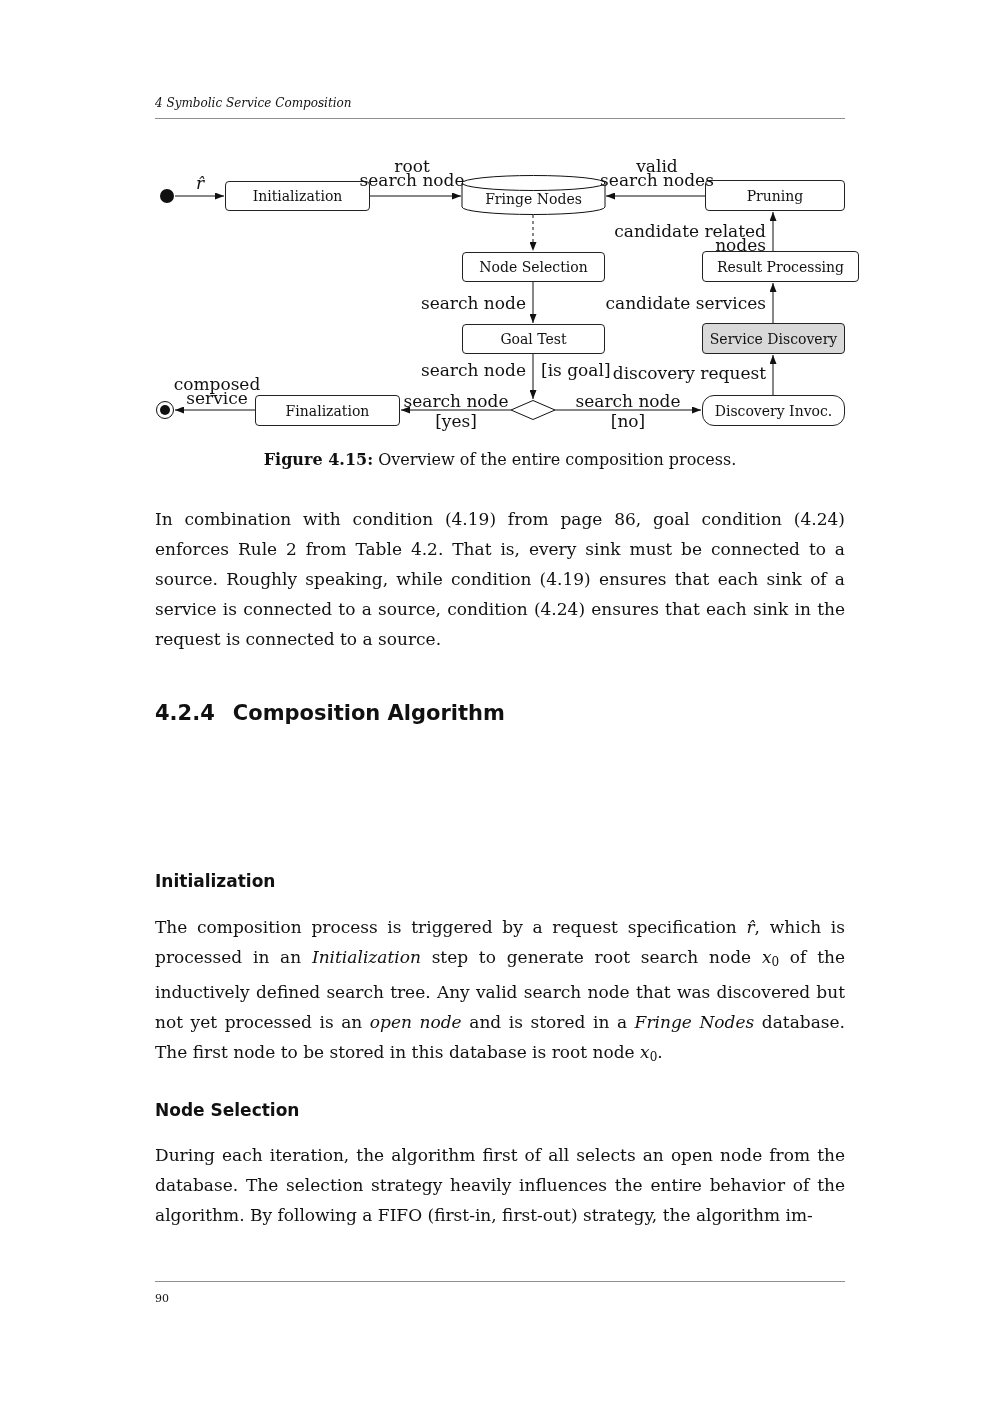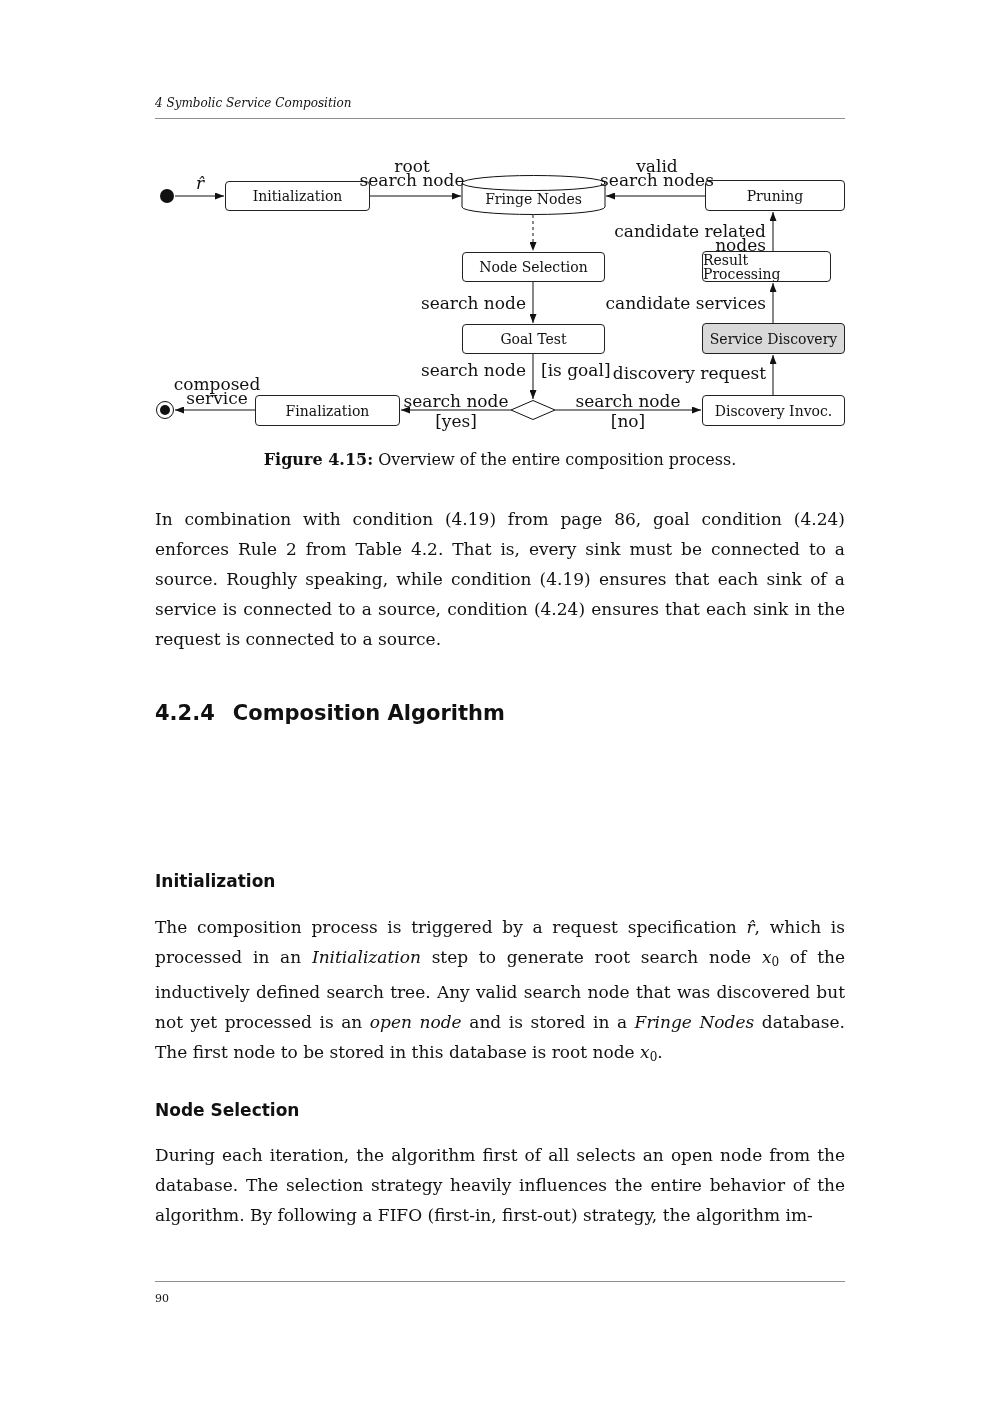--- a/index.html
+++ b/index.html
@@ -109,25 +109,25 @@
       <g>
         <circle cx="15" cy="252" r="8.5" fill="#fff" stroke="#111"></circle>
         <circle cx="15" cy="252" r="5" fill="#111"></circle>
       </g>
     </svg>
 
     <div class="dbox" style="left:75px;top:23px;width:145px;height:30px;">Initialization</div>
     <div class="cyl-label" style="left:312px;top:30px;width:143px;height:22px;">Fringe Nodes</div>
     <div class="dbox" style="left:555px;top:22px;width:140px;height:31px;">Pruning</div>
     <div class="dbox" style="left:312px;top:94px;width:143px;height:30px;">Node Selection</div>
-    <div class="dbox" style="left:552px;top:93px;width:129px;height:31px;">Result Processing</div>
+    <div class="dbox" style="left:552px;top:93px;width:157px;height:31px;">Result Processing</div>
     <div class="dbox" style="left:312px;top:166px;width:143px;height:30px;">Goal Test</div>
     <div class="dbox shaded" style="left:552px;top:165px;width:143px;height:31px;">Service Discovery</div>
     <div class="dbox" style="left:105px;top:237px;width:145px;height:31px;">Finalization</div>
-    <div class="dbox" style="left:552px;top:237px;width:143px;height:31px;">Discovery Invoc.</div>
+    <div class="dbox" style="left:552px;top:237px;width:143px;height:31px;border-radius:12px;">Discovery Invoc.</div>
 
     <div class="dlabel ta-c math" style="left:35px;top:18px;width:30px;">r̂</div>
 
     <div class="dlabel ta-c" style="left:200px;top:1px;width:124px;">
       <div>root</div>
       <div>search node</div>
     </div>
 
     <div class="dlabel ta-c" style="left:445px;top:1px;width:124px;">
       <div>valid</div>

